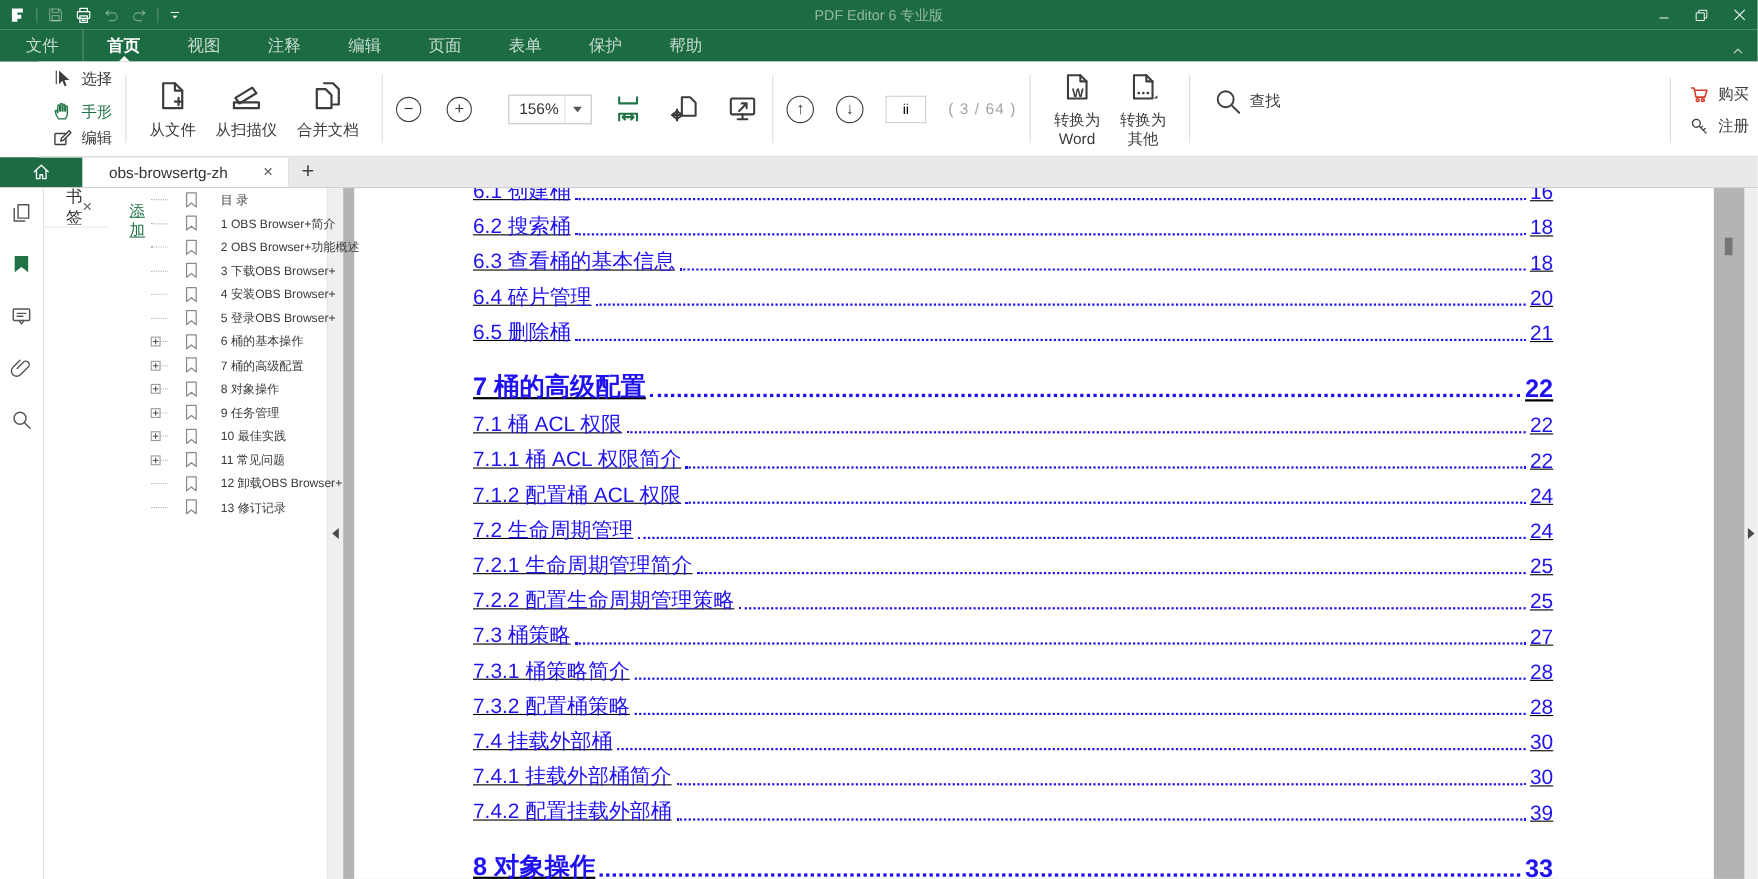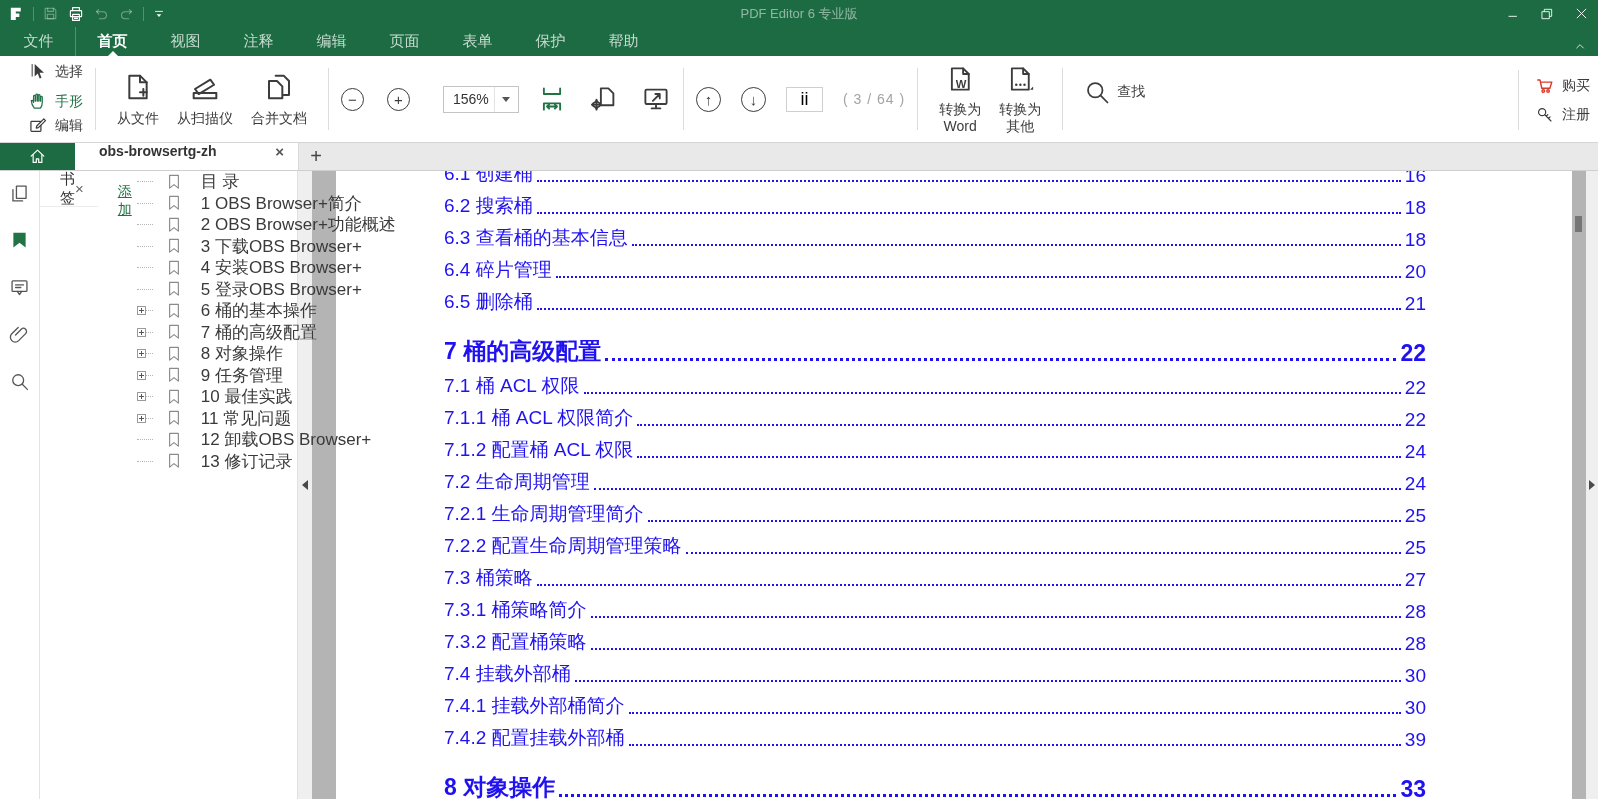--- a/index.html
+++ b/index.html
@@ -29,71 +29,71 @@
 
   
   .menubar{height:29px;background:var(--titlebar-green);display:flex;align-items:flex-start;padding-left:2px;position:relative;flex:0 0 29px;}
   .menu-item{position:relative;height:100%;display:flex;align-items:center;justify-content:center;width:73px;color:#c6dccf;font-size:15px;cursor:default;}
   .menu-item:first-child{border-right:1px solid rgba(255,255,255,.25);width:74px;}
   .menu-item.active{color:#fff;font-weight:bold;}
   .menu-item.active::after{content:"";position:absolute;bottom:0;left:50%;margin-left:-5px;border-left:5px solid transparent;border-right:5px solid transparent;border-bottom:5px solid #fff;}
   .ribbon-collapse{position:absolute;right:10px;bottom:2px;}
 
   
-  .toolbar{height:87px;background:#fff;border-bottom:1px solid #d5d5d5;display:flex;align-items:center;padding-left:28px;position:relative;flex:0 0 87px;}
+  .toolbar{height:87px;background:#fff;border-bottom:1px solid #d5d5d5;display:flex;align-items:center;padding-left:12px;position:relative;flex:0 0 87px;margin-left:35px;}
   .tb-sep{width:1px;height:62px;background:#dcdcdc;margin:0 12px;flex:0 0 1px;}
   .tool-col{display:flex;flex-direction:column;justify-content:center;gap:3px;}
   .tool-row{display:flex;align-items:center;gap:7px;font-size:14px;color:#3c3c3c;height:24px;}
   .tool-row.active{color:var(--accent-green);align-items:flex-end;}
   .big-btn{display:flex;flex-direction:column;align-items:center;gap:7px;font-size:14px;color:#3c3c3c;padding:0 9px;}
   .circle-btn{width:23px;height:23px;border:1.5px solid #3c3c3c;border-radius:50%;display:flex;align-items:center;justify-content:center;font-size:15px;color:#3c3c3c;line-height:1;}
   .zoom-group{display:flex;align-items:center;gap:23px;}
   .zoom-select{display:flex;align-items:center;width:76px;height:27px;border:1px solid #c4c4c4;background:#fff;font-size:14px;color:#333;padding-left:9px;margin-left:10px;}
   .zoom-caret{margin-left:auto;padding-right:8px;border-left:1px solid #e3e3e3;height:100%;display:flex;align-items:center;padding-left:7px;}
   .caret-down{border-left:4px solid transparent;border-right:4px solid transparent;border-top:5px solid #555;}
   .view-icons{display:flex;align-items:center;gap:22px;margin-left:18px;}
   .nav-group{display:flex;align-items:center;gap:20px;}
-  .page-input{width:37px;height:25px;border:1px solid #cfcfcf;text-align:center;font-size:18px;color:#000000;display:flex;align-items:center;justify-content:center;background:#fff;}
+  .page-input{width:37px;height:25px;border:1px solid #cfcfcf;text-align:center;font-size:13px;color:#000000;display:flex;align-items:center;justify-content:center;background:#fff;}
   .page-count{font-size:14px;color:#a3a3a3;letter-spacing:1px;}
   .two-line{line-height:17px;text-align:center;}
   .find-btn{display:flex;flex-direction:row;align-items:center;gap:6px;font-size:14px;color:#3c3c3c;padding:0 8px;margin-top:-14px;}
   .buy-col{position:absolute;right:8px;top:14px;display:flex;flex-direction:column;gap:10px;padding-left:16px;border-left:1px solid #dcdcdc;height:60px;justify-content:center;}
   .buy-row{display:flex;align-items:center;gap:8px;font-size:14px;color:#3c3c3c;}
 
   
   .tabbar{height:28px;background:#e9e9e9;display:flex;align-items:stretch;border-bottom:1px solid #cfcfcf;flex:0 0 28px;}
   .home-btn{width:75px;background:var(--titlebar-green);display:flex;align-items:center;justify-content:center;}
-  .doc-tab{width:224px;background:#fff;display:flex;align-items:flex-start;padding:0 10px 0 24px;border-right:1px solid #d9d9d9;font-size:14px;color:#333;font-weight:bold;}
+  .doc-tab{width:188px;background:#fff;display:flex;align-items:center;padding:0 10px 0 24px;border-right:1px solid #d9d9d9;font-size:14px;color:#333;}
   .doc-tab .tab-label{flex:1;white-space:nowrap;overflow:hidden;}
   .tab-close{color:#555;font-size:15px;padding:0 4px;}
   .new-tab{width:34px;display:flex;align-items:center;justify-content:center;color:#444;font-size:20px;font-weight:300;}
 
   
   .content{flex:1;display:flex;min-height:0;}
   .icon-strip{width:40px;background:#fff;border-right:1px solid #e3e3e3;display:flex;flex-direction:column;align-items:center;padding-top:12px;gap:26px;}
   .bm-panel{width:258px;background:#fff;border-right:1px solid #e0e0e0;display:flex;flex-direction:row;}
   .bm-header{height:36px;display:flex;align-items:center;padding:0 14px 0 20px;font-size:15px;color:#333;border-bottom:1px solid #ececec;}
   .bm-close{margin-left:auto;color:#666;font-size:15px;}
   .bm-add{margin:12px 0 18px 20px;font-size:14px;color:var(--accent-green);text-decoration:underline;width:max-content;}
   .bm-tree{padding-left:5px;position:relative;}
-  .bm-item{display:flex;align-items:center;height:21.5px;font-size:17px;color:#3a3a3a;white-space:nowrap;gap:12px;}
+  .bm-item{display:flex;align-items:center;height:21.5px;font-size:11px;color:#3a3a3a;white-space:nowrap;gap:12px;}
   .bm-expand{width:18px;flex:0 0 18px;display:flex;align-items:center;}
   .bm-expand .box{display:none;width:9px;height:9px;border:1px solid #9a9a9a;background:#fff;position:relative;}
   .bm-item.expandable .bm-expand .box{display:block;}
   .bm-expand .box::before{content:"";position:absolute;left:1px;right:1px;top:3px;height:1px;background:#555;}
   .bm-expand .box::after{content:"";position:absolute;top:1px;bottom:1px;left:3px;width:1px;background:#555;}
   .bm-expand .stub{flex:1;border-top:1px dotted #b5b5b5;margin-right:2px;}
   .bm-flag{flex:0 0 16px;margin-right:6px;}
   .collapse-strip{width:14px;background:#efefef;display:flex;align-items:center;justify-content:center;flex:0 0 14px;}
   .arr-left{border-right:6px solid #4a4a4a;border-top:5px solid transparent;border-bottom:5px solid transparent;}
   .arr-right{border-left:6px solid #4a4a4a;border-top:5px solid transparent;border-bottom:5px solid transparent;}
   .collapse-strip.right{width:12px;flex:0 0 12px;}
 
   .doc-area{flex:1;background:#b4b4b4;display:flex;min-width:0;}
-  .page{width:1236px;margin-left:24px;background:#fff;overflow:hidden;flex:0 0 1236px;}
+  .page{width:1236px;margin-left:10px;background:#fff;overflow:hidden;flex:0 0 1236px;text-decoration:underline;}
   .scroll-col{flex:1;position:relative;}
   .scroll-thumb{position:absolute;left:50%;margin-left:-4px;top:45px;width:7px;height:16px;background:#757575;}
 
   
   .toc{padding:0 146px 0 108px;margin-top:-16px;color:var(--toc-blue);}
   .toc-row{display:flex;align-items:flex-end;height:32px;font-size:19px;}
   .toc-row.section{height:38px;margin-top:14px;font-size:23px;font-weight:bold;}
   .toc-label{white-space:nowrap;}
   .toc-leader{flex:1;border-bottom:2px dotted var(--toc-blue);margin:0 4px;position:relative;bottom:5px;}
   .toc-row.section .toc-leader{border-bottom-width:3px;bottom:6px;}

